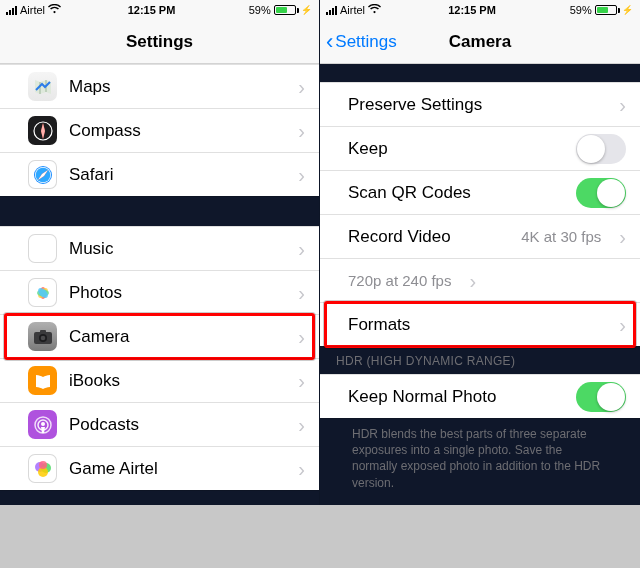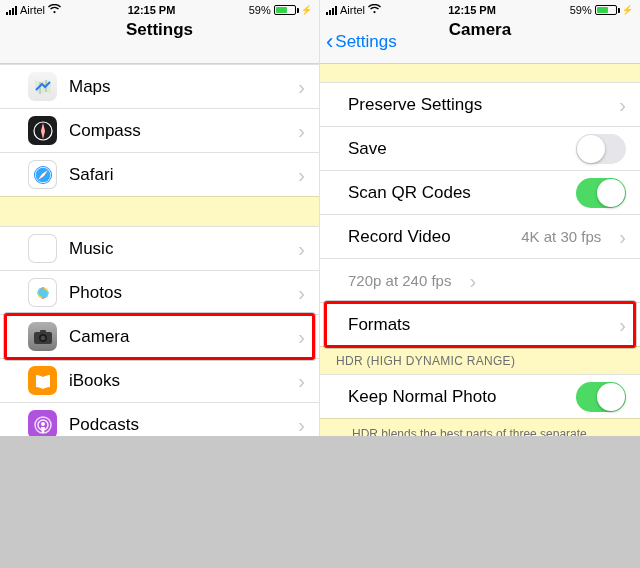--- a/index.html
+++ b/index.html
@@ -11,22 +11,22 @@
     color: #000;
   }
   .stage {
     width: 640px;
     height: 568px;
     display: flex;
     background: #c8c8c8;
   }
   .screen {
     width: 320px;
-    height: 436px;
-    background: #fef9c3;
+    height: 505px;
+    background: #0f172a;
     position: relative;
     overflow: hidden;
     border-right: 1px solid rgba(0,0,0,0.08);
   }
   .screen:last-child { border-right: none; }
 
   
   .status {
     height: 20px;
     background: #f8f8f8;
@@ -54,20 +54,21 @@
   .batt-fill { position:absolute; left:1px; top:1px; bottom:1px; width:55%; background:#36d24a; border-radius:1px;}
   .batt-cap { width:2px; height:5px; background:#000; border-radius:0 1px 1px 0;}
   .bolt { font-size: 9px; }
 
   
   .nav {
     height: 44px;
     background: #f8f8f8;
     border-bottom: 1px solid rgba(0,0,0,0.15);
     display: flex;
+    align-items: center;
     justify-content: center;
     position: relative;
   }
   .nav-title { font-weight: 600; font-size: 17px; }
   .nav-back {
     position: absolute; left: 6px; top: 0; bottom: 0;
     display: flex; align-items: center; color: #007aff; font-size: 17px;
   }
   .nav-back .chev { font-size: 22px; margin-right: 2px; line-height: 1; }
 
@@ -355,21 +356,21 @@
     </div>
 
     <div class="gap"></div>
 
     <div class="list">
       <div class="row">
         <span class="label">Preserve Settings</span>
         <span class="chevron">›</span>
       </div>
       <div class="row">
-        <span class="label">Save</span>
+        <span class="label">Keep</span>
         <span class="toggle">
             <span class="knob"></span>
           </span>
       </div>
       <div class="row">
         <span class="label">Scan QR Codes</span>
         <span class="toggle on">
             <span class="knob"></span>
           </span>
       </div>

